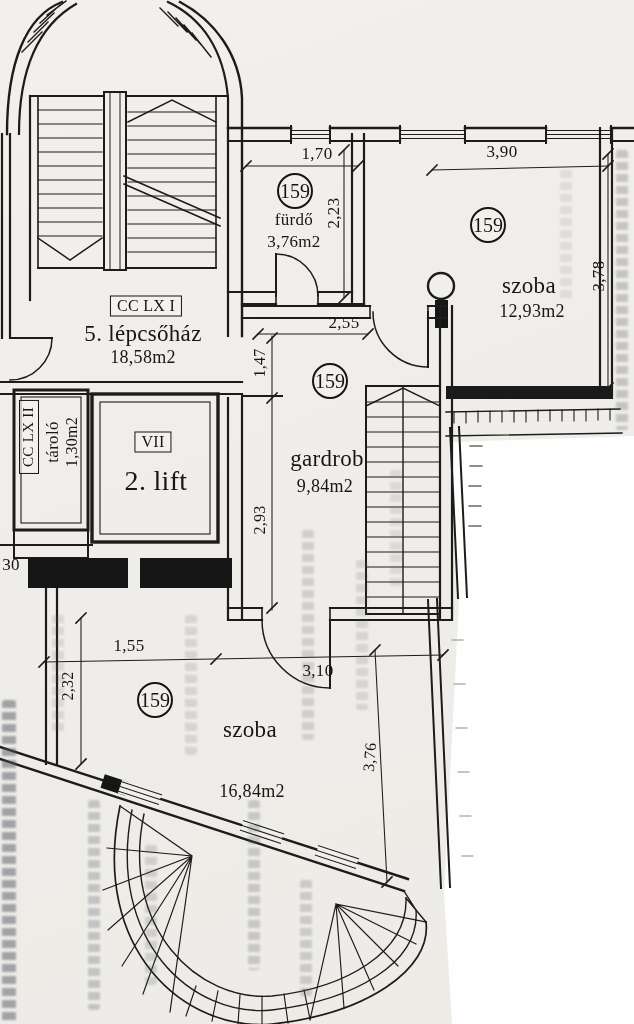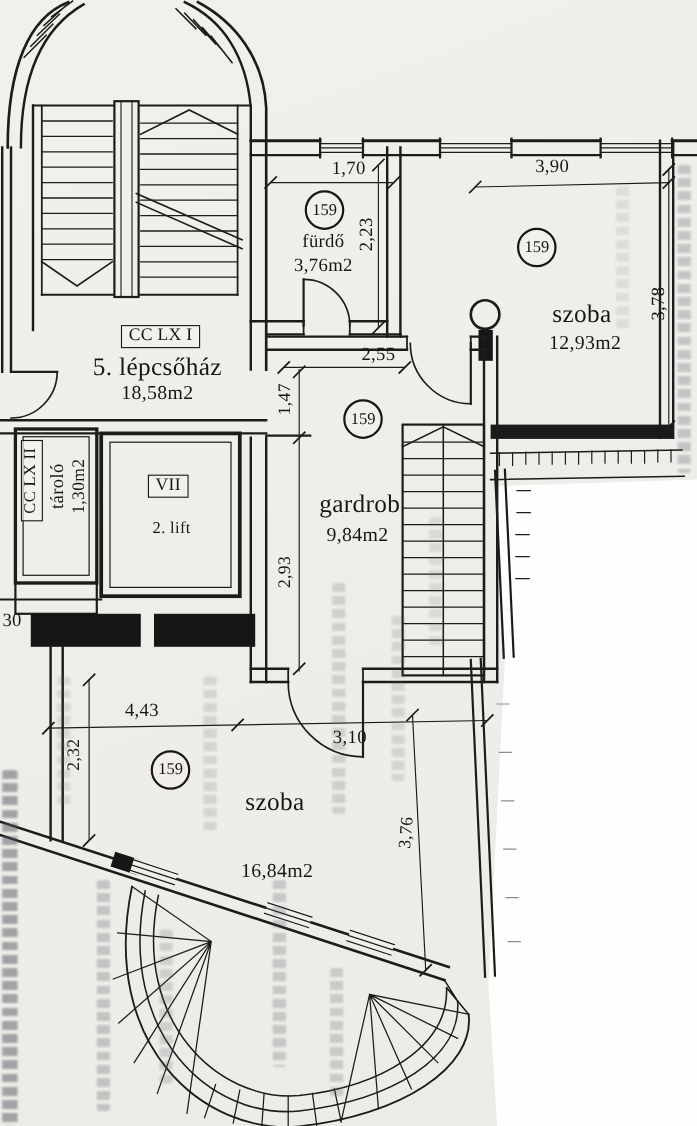--- a/index.html
+++ b/index.html
@@ -11,28 +11,28 @@
   svg{position:absolute;left:0;top:0;}
   .lbl{
     position:absolute;transform:translate(-50%,-50%);
     white-space:nowrap;color:#17160f;letter-spacing:.3px;line-height:1;
   }
   .rot{transform:translate(-50%,-50%) rotate(-90deg);}
   .boxed{border:1.6px solid #17160f;padding:1px 6px 2px 6px;background:rgba(244,242,238,.65);}
   .badge{
     position:absolute;transform:translate(-50%,-50%);
     width:32px;height:32px;border:2px solid #17160f;border-radius:50%;
-    text-align:center;line-height:32px;font-size:15px;background:rgba(244,242,238,.4);
+    text-align:center;line-height:32px;font-size:20px;background:rgba(244,242,238,.4);
   }
   .bleed{
     position:absolute;width:12px;border-radius:3px;pointer-events:none;
     background:repeating-linear-gradient(180deg,rgba(85,88,100,.9) 0 8px,rgba(85,88,100,0) 8px 12px);
     filter:blur(1.2px);
   }
-  .fs16{font-size:16px}.fs17{font-size:17px}.fs18{font-size:18px}.fs19{font-size:23px}.fs20{font-size:15px}.fs15{font-size:15px}
+  .fs16{font-size:16px}.fs17{font-size:17px}.fs18{font-size:18px}.fs19{font-size:23px}.fs20{font-size:28px}.fs15{font-size:15px}
 </style>
 </head>
 <body>
 
 <div id="stage">
 
   <svg width="634" height="1024" viewBox="0 0 634 1024">
 
     <polygon points="452,442 634,436 634,1024 452,1024 444,894 459,600" fill="#fefefe"></polygon>
 
@@ -210,18 +210,18 @@
   <div class="lbl fs18" style="left:252px;top:791px">16,84m2</div>
 
   <div class="lbl fs17" style="left:317px;top:153px">1,70</div>
   <div class="lbl rot fs17" style="left:333px;top:213px">2,23</div>
   <div class="lbl fs17" style="left:502px;top:151px">3,90</div>
   <div class="lbl rot fs17" style="left:598px;top:276px">3,78</div>
   <div class="lbl fs17" style="left:344px;top:322px">2,55</div>
   <div class="lbl rot fs16" style="left:260px;top:363px">1,47</div>
   <div class="lbl rot fs16" style="left:260px;top:520px">2,93</div>
   <div class="lbl fs17" style="left:11px;top:564px">30</div>
-  <div class="lbl fs17" style="left:129px;top:645px">4,43</div>
+  <div class="lbl fs17" style="left:129px;top:645px">1,55</div>
   <div class="lbl rot fs16" style="left:68px;top:686px">2,32</div>
   <div class="lbl fs17" style="left:318px;top:670px">3,10</div>
   <div class="lbl fs16" style="left:370px;top:757px;transform:translate(-50%,-50%) rotate(-85deg)">3,76</div>
 
 </div>
 
 </body></html>

